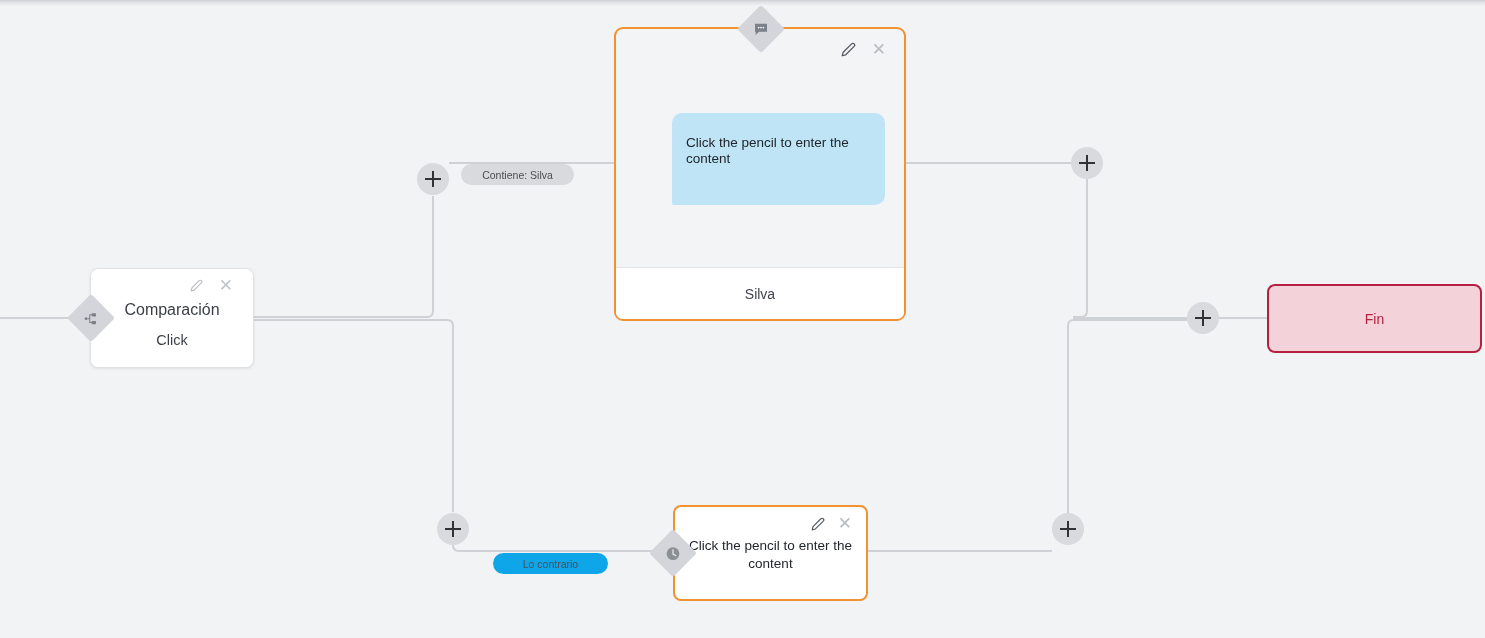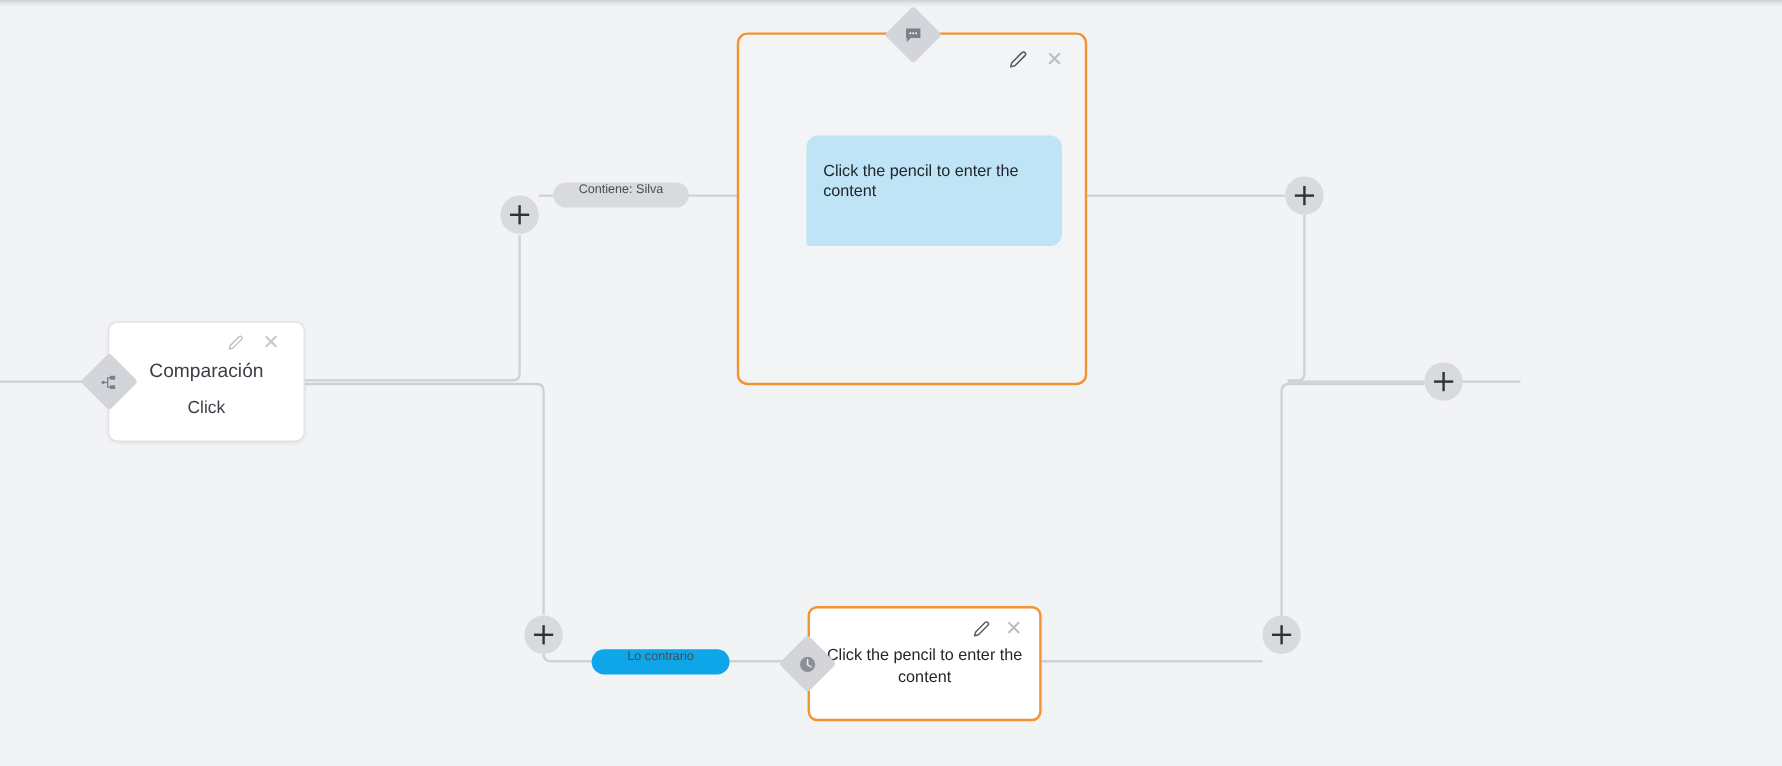--- a/index.html
+++ b/index.html
@@ -195,25 +195,27 @@
   }
   .plus::before { width: 16px; height: 2px; }
   .plus::after  { width: 2px;  height: 16px; }
 
   
   .edge-label {
     position: absolute;
     height: 21px;
     border-radius: 11px;
     display: flex;
+    align-items: center;
     justify-content: center;
     font-size: 10.5px;
     color: #4a4e54;
     padding: 0 14px;
     white-space: nowrap;
+    margin-top: 12px;
   }
   .edge-label.gray  { background: #d8dade; }
   .edge-label.white { background: #0ea5e9; }
 </style>
 </head>
 <body>
 
 <div id="canvas">
 
   <div id="top-shadow"></div>
@@ -268,20 +270,21 @@
   <div class="node" id="node-message">
     <div class="node-actions msg-actions">
       <span class="icon-pencil">
         <svg width="15" height="15" viewBox="0 0 24 24" fill="none" stroke="#55595f" stroke-width="2" stroke-linecap="round" stroke-linejoin="round">
           <path d="M17 3a2.8 2.8 0 0 1 4 4L7.5 20.5 2 22l1.5-5.5L17 3z"></path>
         </svg>
       </span>
       <span class="icon-close strong">✕</span>
     </div>
     <div class="bubble">Click the pencil to enter the content</div>
+    <div class="footer">Silva</div>
   </div>
 
   <div class="diamond" style="left:744px; top:12px;">
     <span class="dinner">
       <svg width="16" height="16" viewBox="0 0 24 24" fill="#7b8089">
         <path d="M3 4h18v12H9l-5 5v-5H3z"></path>
         <circle cx="8.5" cy="10" r="1.2" fill="#ffffff"></circle>
         <circle cx="12" cy="10" r="1.2" fill="#ffffff"></circle>
         <circle cx="15.5" cy="10" r="1.2" fill="#ffffff"></circle>
       </svg>
@@ -302,20 +305,23 @@
 
   <div class="diamond" style="left:656px; top:536px;">
     <span class="dinner">
       <svg width="17" height="17" viewBox="0 0 24 24">
         <circle cx="12" cy="12" r="9" fill="#8b9097"></circle>
         <path d="M12 6.5v6l4 2.3" stroke="#e9eaec" stroke-width="1.8" fill="none" stroke-linecap="round"></path>
       </svg>
     </span>
   </div>
 
+  <div class="node" id="node-fin">
+    <span>Fin</span>
+  </div>
 
   <div class="plus" style="left:417px; top:163px;" title="add"></div>
   <div class="plus" style="left:437px; top:513px;"></div>
   <div class="plus" style="left:1071px; top:147px;"></div>
   <div class="plus" style="left:1052px; top:513px;"></div>
   <div class="plus" style="left:1187px; top:302px;"></div>
 
   <div class="edge-label gray" style="left:461px; top:152px; width:113px;">
     <span>Contiene: Silva</span>
   </div>

